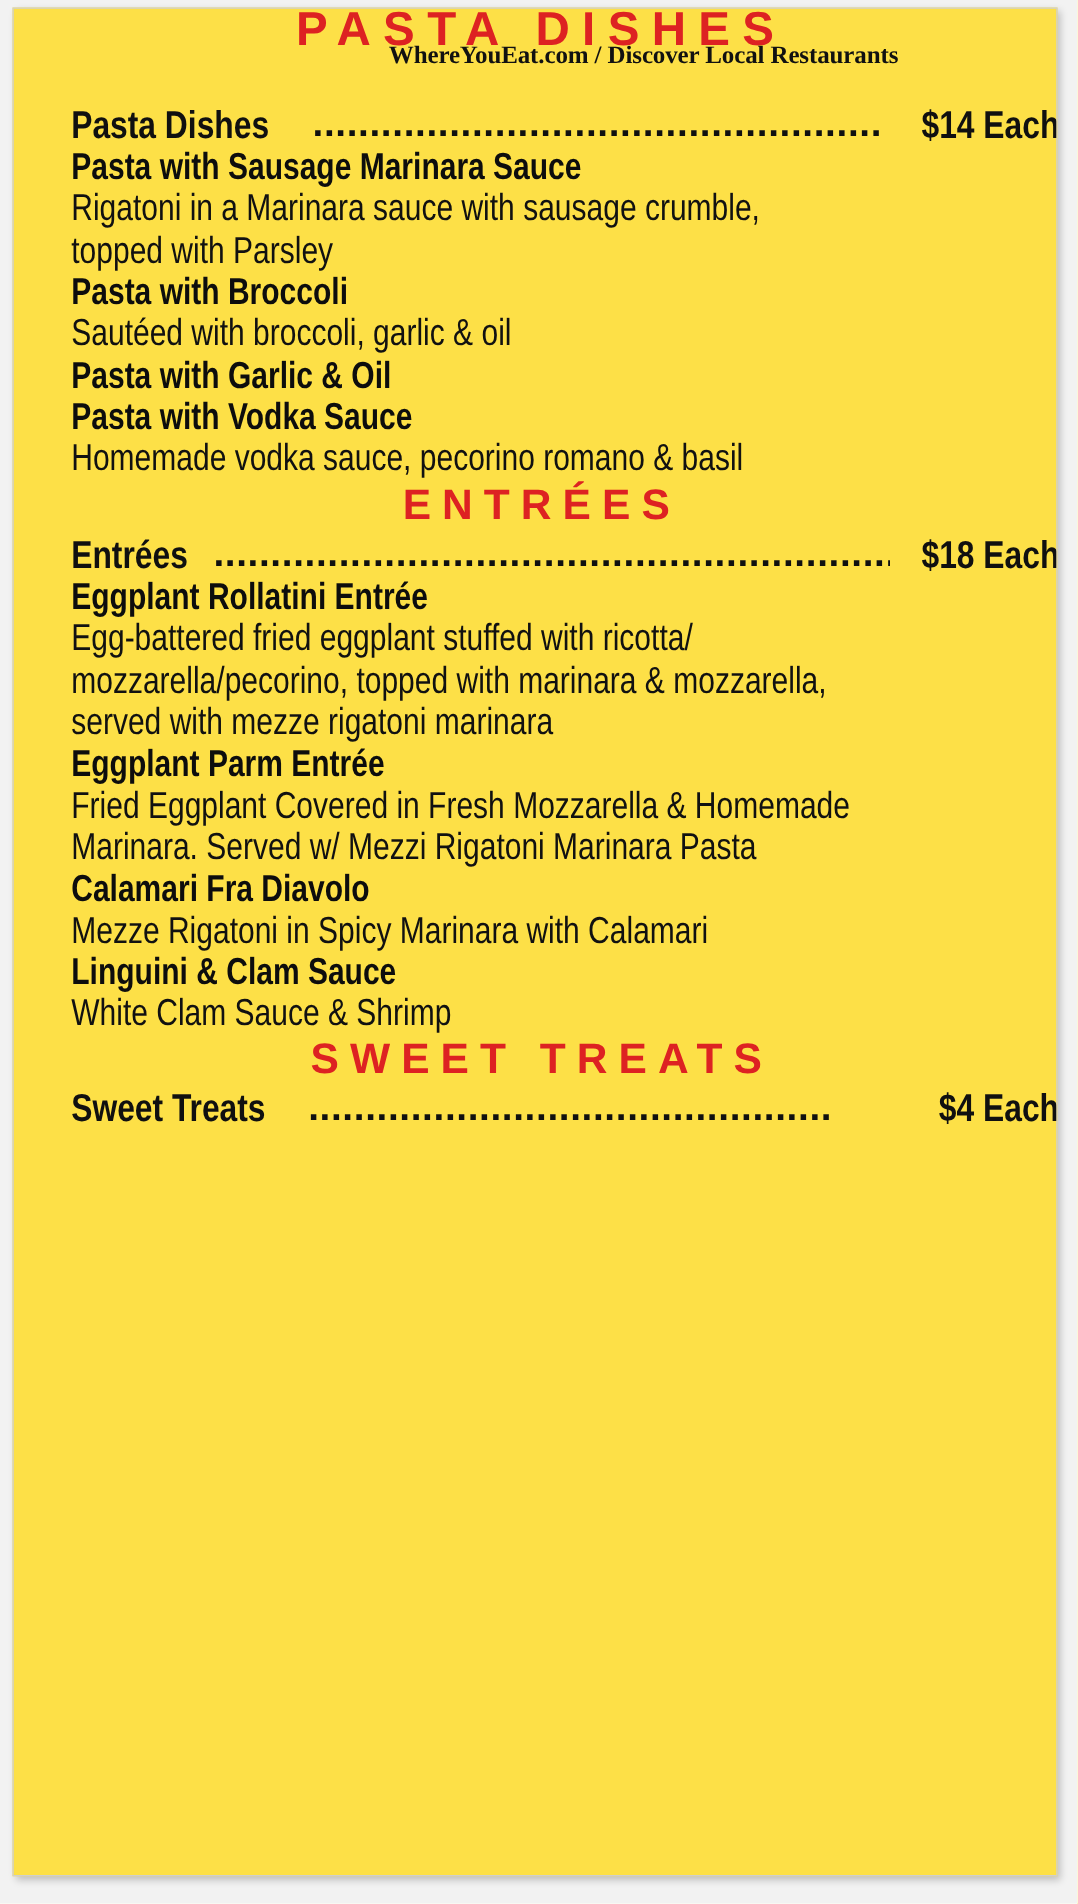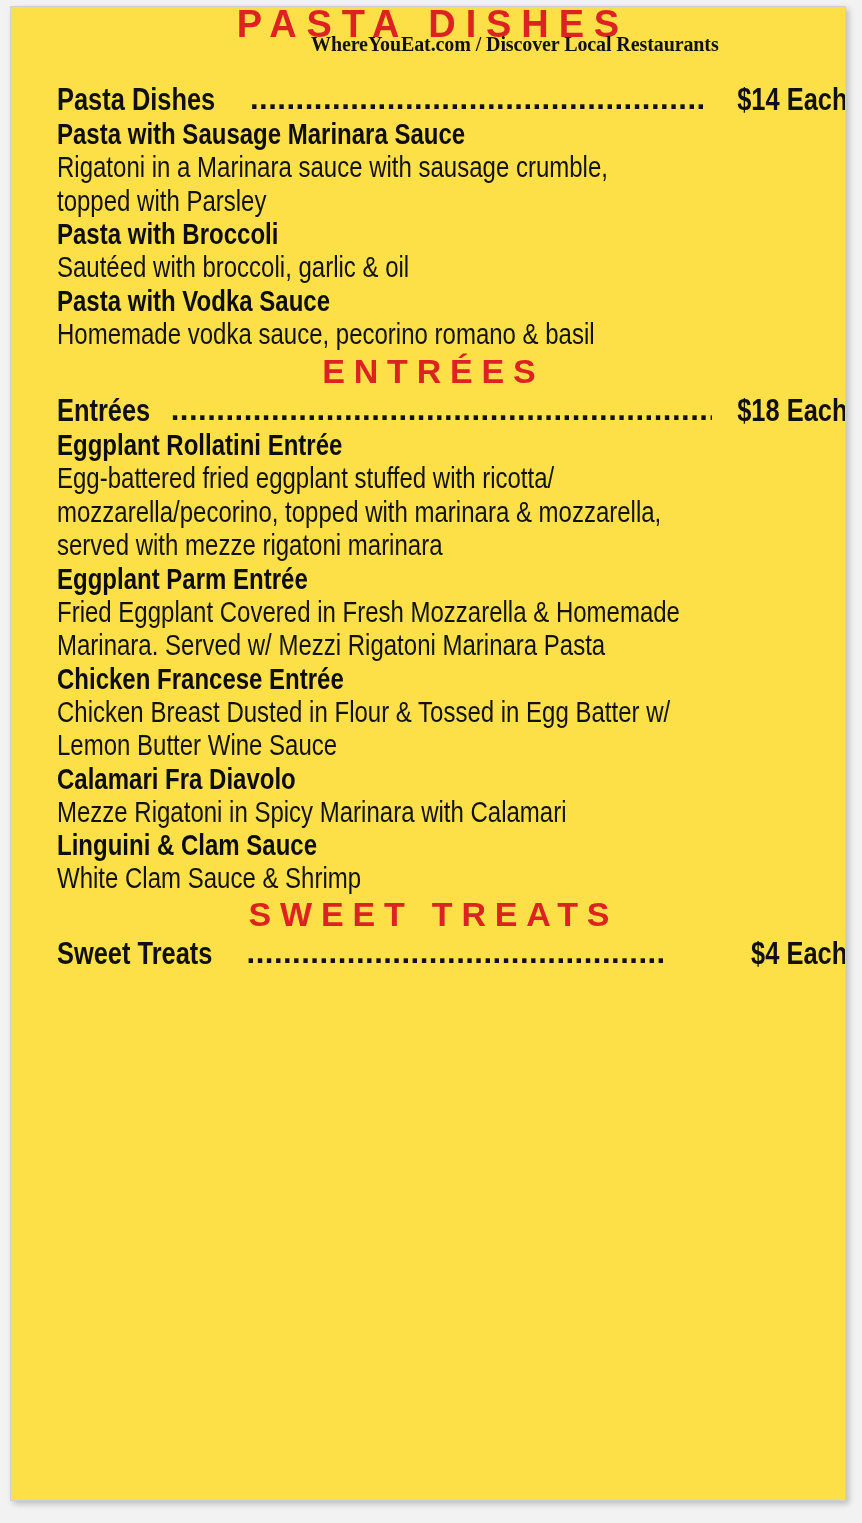--- a/index.html
+++ b/index.html
@@ -167,20 +167,23 @@
 
         <div>
           <div class="dish-name">Pasta with Broccoli</div>
           <div class="dish-desc">
             <span class="dl">Sautéed with broccoli, garlic &amp; oil</span>
           </div>
         </div>
 
 
 
+        <div>
+          <div class="dish-name">Pasta with Garlic &amp; Oil</div>
+        </div>
 
         <div>
           <div class="dish-name">Pasta with Vodka Sauce</div>
           <div class="dish-desc">
             <span class="dl">Homemade vodka sauce, pecorino romano &amp; basil</span>
           </div>
         </div>
 
       </div>
 
@@ -206,27 +209,20 @@
         </div>
 
         <div>
           <div class="dish-name">Eggplant Parm Entrée</div>
           <div class="dish-desc">
             <span class="dl">Fried Eggplant Covered in Fresh Mozzarella &amp; Homemade</span>
             <span class="dl">Marinara. Served w/ Mezzi Rigatoni Marinara Pasta</span>
           </div>
         </div>
 
-        <div>
-          <div class="dish-name">Chicken Francese Entrée</div>
-          <div class="dish-desc">
-            <span class="dl">Chicken Breast Dusted in Flour &amp; Tossed in Egg Batter w/</span>
-            <span class="dl">Lemon Butter Wine Sauce</span>
-          </div>
-        </div>
 
 
         <div>
           <div class="dish-name">Calamari Fra Diavolo</div>
           <div class="dish-desc">
             <span class="dl">Mezze Rigatoni in Spicy Marinara with Calamari</span>
           </div>
         </div>
 
         <div>

